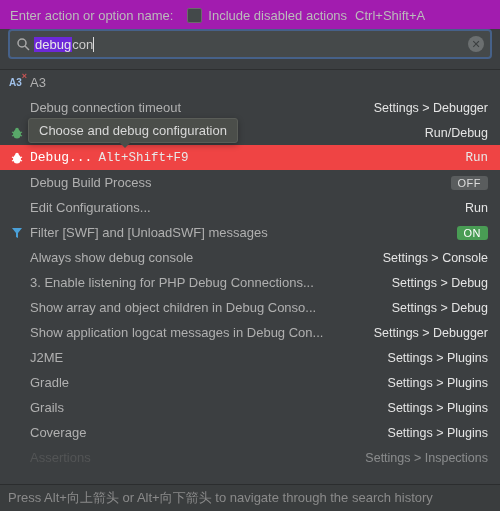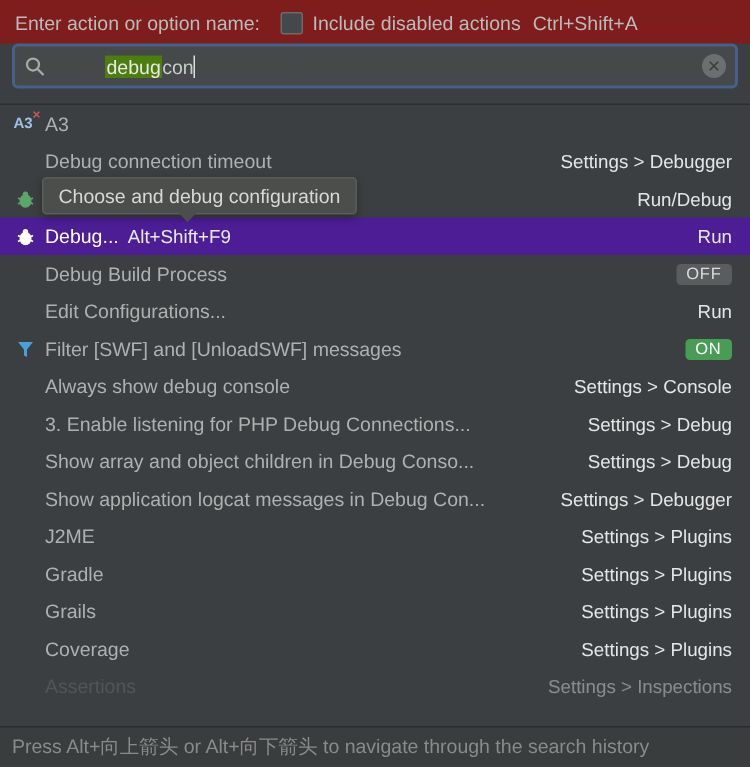--- a/index.html
+++ b/index.html
@@ -7,21 +7,21 @@
     background: #3c3f41;
     font-family: "Segoe UI", Arial, sans-serif;
     font-size: 13px;
     color: #bbbbbb;
     width: 500px;
     height: 511px;
     overflow: hidden;
     position: relative;
   }
   .header {
-    background: #7f1d1d;
+    background: #a21caf;
     padding: 8px 10px 6px 10px;
     display: flex;
     align-items: center;
     gap: 14px;
   }
   .header-label { color: #bbbbbb; }
   .checkbox-wrap {
     display: flex;
     align-items: center;
     gap: 6px;
@@ -48,24 +48,23 @@
   .search-icon svg { display:block; }
   .search-input-wrap {
     flex: 1;
     margin-left: 4px;
     position: relative;
     height: 18px;
     display: flex;
     align-items: center;
   }
   .sel-text {
-    background: #4d7c0f;
+    background: #6d28d9;
     color: #e8e8e8;
     padding: 0 1px;
-    margin-left: 36px;
   }
   .plain-text { color: #cccccc; }
   .caret {
     width: 1px; height: 15px;
     background: #dddddd;
     display: inline-block;
     vertical-align: middle;
   }
   .clear-icon {
     width: 16px; height: 16px;
@@ -92,22 +91,23 @@
     width: 18px;
     display:flex; align-items:center; justify-content:center;
     margin-left: -4px;
     margin-right: 4px;
   }
   .row .label { flex: 0 0 auto; }
   .row .spacer { flex: 1; }
   .row .meta { color: #e5e5e5; font-size: 12.5px; }
   .row .shortcut-inline { color: #8a8a8a; margin-left: 6px; font-size: 12.5px;}
   .row.selected {
-    background: #4c1d95;
+    background: #ef4444;
     color: #ffffff;
+    font-family: Liberation Mono, monospace;
   }
   .row.selected .meta, .row.selected .shortcut-inline { color: #e8e8e8; }
   .row.faded .label { color: #6e6e6e; }
   .toggle {
     font-size: 11px;
     padding: 1px 7px;
     border-radius: 3px;
     color: #dcdcdc;
     letter-spacing: 0.5px;
   }

